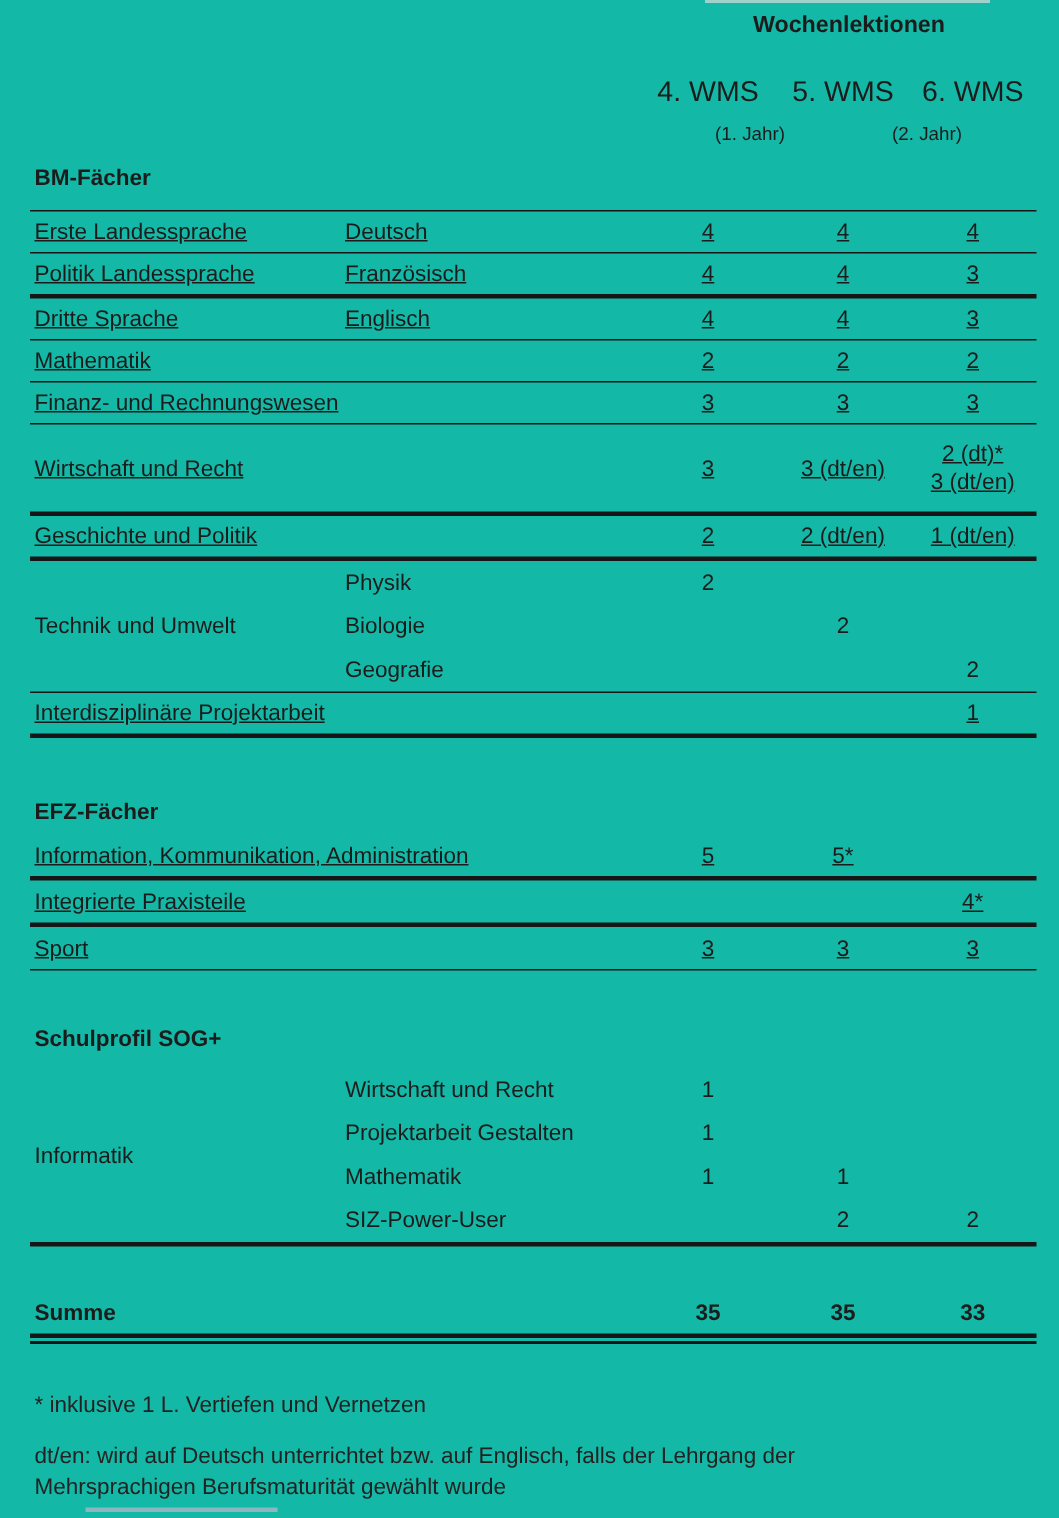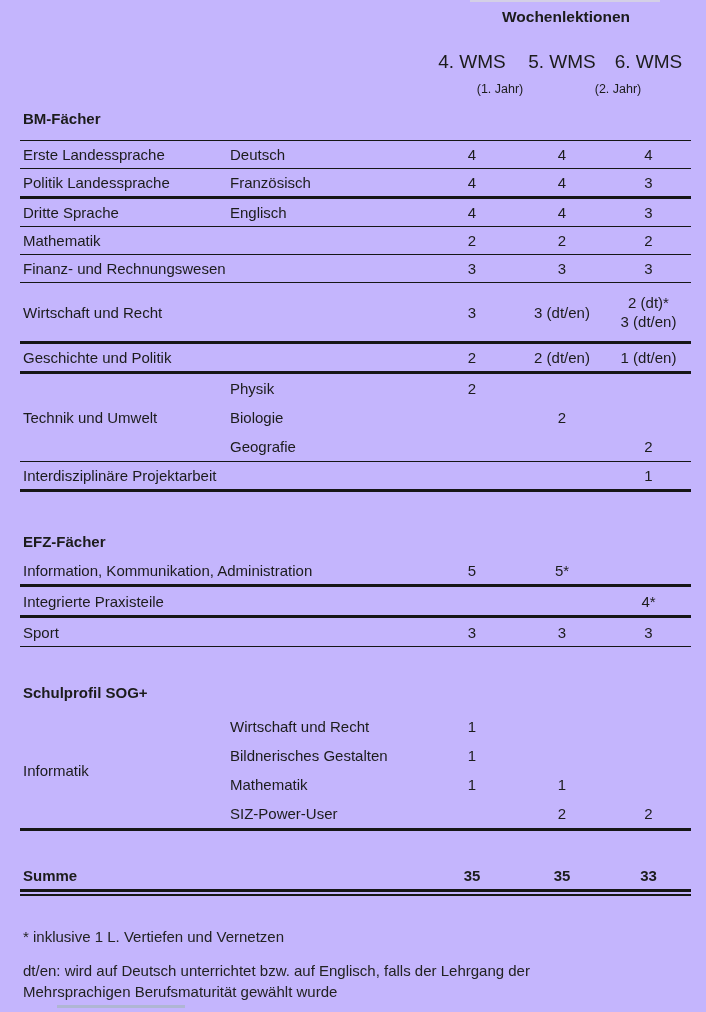--- a/index.html
+++ b/index.html
@@ -1,38 +1,38 @@
 <!DOCTYPE html>
 <html><head>
 <meta charset="utf-8">
 <style>
   html,body { margin:0; padding:0; background:#ffffff; }
   .page {
-    position:relative; width:706px; height:1012px; background:#c4b5fd;
+    position:relative; width:706px; height:1012px; background:#14b8a6;
     font-family:"Liberation Sans", sans-serif; color:#1c1c1c; font-size:15px;
     overflow:hidden;
   }
 
   
   .title { position:absolute; top:8px; left:426px; width:280px; text-align:center;
            font-weight:bold; font-size:15.5px; }
   .colgrid { position:absolute; left:20px; width:671px; display:grid;
              grid-template-columns:406px 92px 88px 85px; }
   .colgrid .cc { text-align:center; }
   #col-heads { top:51px; font-size:19px; }
   #col-subheads { top:82px; font-size:12.5px;gap:28px; }
 
   
   .sec-title { position:absolute; left:23px; font-weight:bold; font-size:15px; }
 
   
   .sec-table { position:absolute; left:20px; width:671px; }
   .sec-table.toprule { border-top:1.5px solid #161616; }
   .row { display:grid; grid-template-columns:210px 196px 92px 88px 85px;
-         align-items:center; height:27px; }
+         align-items:center; height:27px;text-decoration:underline; }
   .sec-1 .row { height:28px; }
   .row.two-line { height:58px; }
   .row .c1 { grid-column:1; padding-left:3px; }
   .row .c12 { grid-column:1 / span 2; padding-left:3px; white-space:nowrap; }
   .row .c2 { grid-column:2; }
   .c-val { text-align:center; white-space:pre-line; line-height:19px; }
   .rule-thin  { border-bottom:1.5px solid #161616; }
   .rule-thick { border-bottom:3px solid #161616; }
 
   
@@ -188,21 +188,21 @@
         <div class="grouprow rule-thick">
           <div class="glabel">Informatik</div>
           <div>
             <div class="subrow">
               <div>Wirtschaft und Recht</div>
               <div class="c-val">1</div>
               <div class="c-val"></div>
               <div class="c-val"></div>
             </div>
             <div class="subrow">
-              <div>Bildnerisches Gestalten</div>
+              <div>Projektarbeit Gestalten</div>
               <div class="c-val">1</div>
               <div class="c-val"></div>
               <div class="c-val"></div>
             </div>
             <div class="subrow">
               <div>Mathematik</div>
               <div class="c-val">1</div>
               <div class="c-val">1</div>
               <div class="c-val"></div>
             </div>

